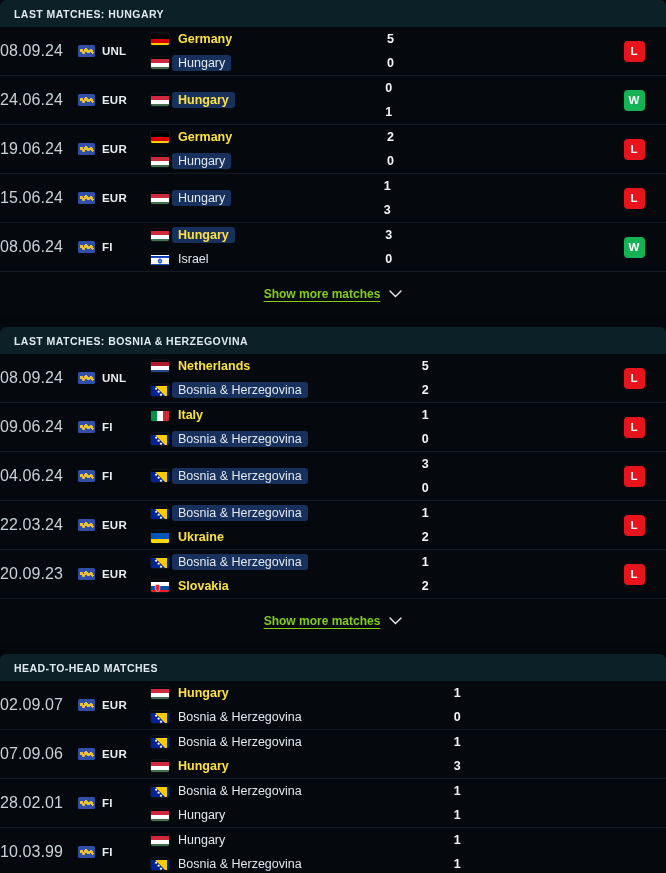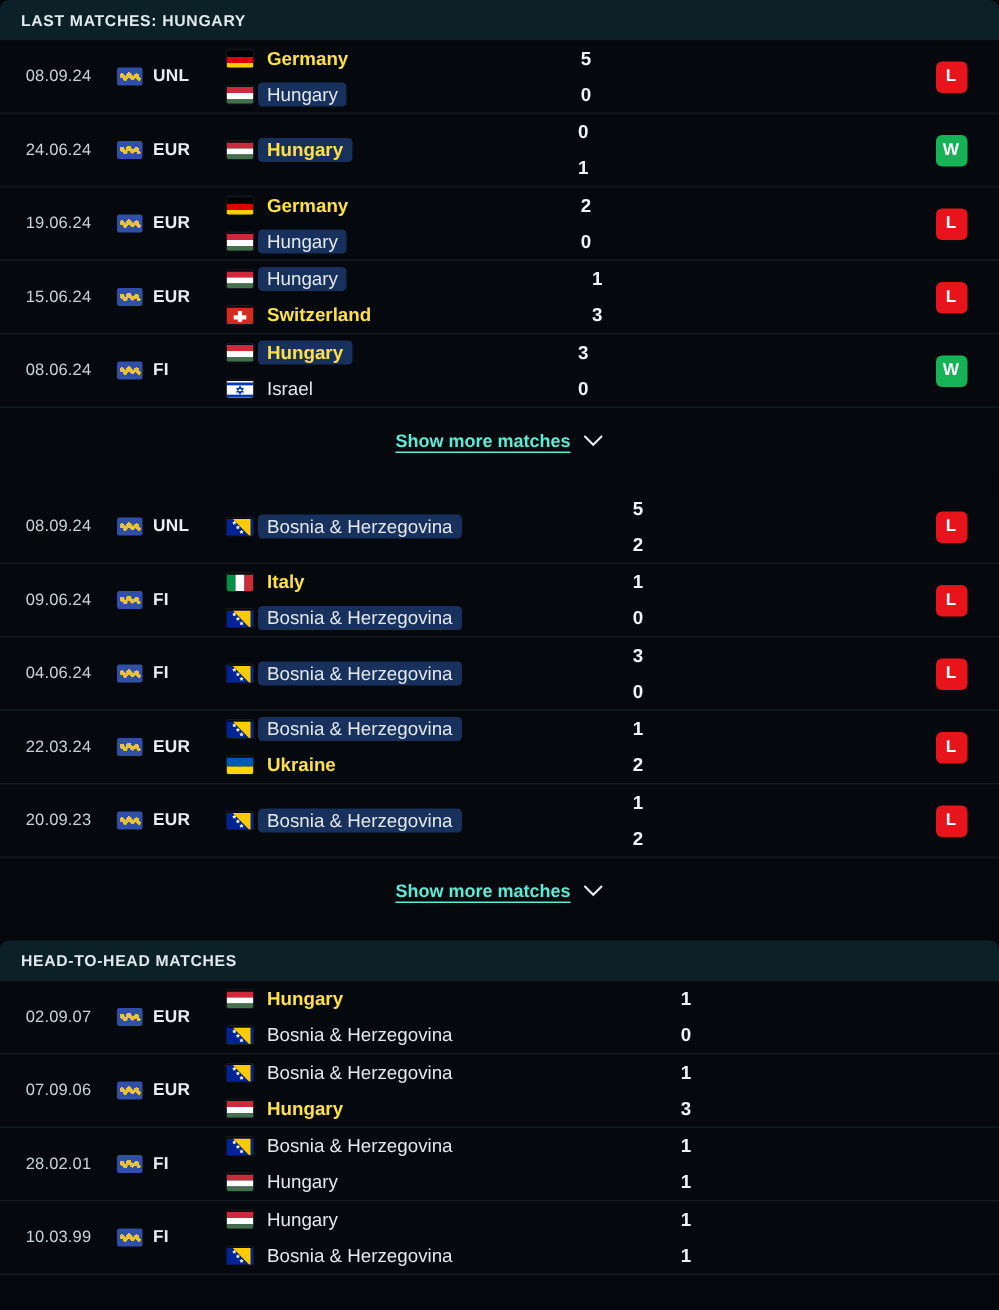--- a/index.html
+++ b/index.html
@@ -41,23 +41,22 @@
     height: 49px;
     border-bottom: 1px solid #141c22;
     position: relative;
     background: #05090e;
   }
   .match-row.last { border-bottom: 1px solid #141c22; }
 
   .col-date {
     width: 78px;
     flex: 0 0 78px;
-    font-size: 11px;
+    font-size: 16px;
     color: #c9d2d9;
-    text-align: center;
     letter-spacing: 0.1px;
   }
 
   .col-comp {
     width: 68px;
     flex: 0 0 68px;
     display: flex;
     align-items: center;
     gap: 7px;
   }
@@ -167,21 +166,21 @@
     display: flex;
     align-items: center;
     justify-content: center;
     background: #05090e;
     gap: 9px;
     cursor: pointer;
   }
   .show-more-text {
     font-size: 12px;
     font-weight: bold;
-    color: #5eead4;
+    color: #84cc16;
     text-decoration: underline;
     text-underline-offset: 3px;
   }
   .chev { width: 13px; height: 8px; }
   .chev svg { display: block; }
 
   .gap { height: 11px; background: #04080c; }
 </style>
 </head>
 <body>
@@ -308,28 +307,20 @@
       </div>
 
       <div class="col-teams">
         <div class="team-line">
           <span class="flag"><svg xmlns="http://www.w3.org/2000/svg" viewBox="0 0 18 12" width="18" height="12" preserveAspectRatio="none">
                   <rect width="18" height="4" fill="#cd2a3e"></rect>
                   <rect y="4" width="18" height="4" fill="#fff"></rect>
                   <rect y="8" width="18" height="4" fill="#436f4d"></rect>
                 </svg></span>
           <span class="team-name loser highlight">Hungary</span>
-        </div>
-        <div class="team-line">
-          <span class="flag"><svg xmlns="http://www.w3.org/2000/svg" viewBox="0 0 18 12" width="18" height="12" preserveAspectRatio="none">
-                  <rect width="18" height="12" fill="#d52b1e"></rect>
-                  <rect x="7.6" y="2.4" width="2.8" height="7.2" fill="#fff"></rect>
-                  <rect x="4.8" y="5.2" width="8.4" height="2.8" fill="#fff"></rect>
-                </svg></span>
-          <span class="team-name winner">Switzerland</span>
         </div>
       </div>
 
       <div class="col-score">
         <span class="score-val">1</span>
         <span class="score-val">3</span>
       </div>
 
       <div class="col-spacer"></div>
           <div class="col-result">
@@ -380,31 +371,42 @@
       <span class="show-more-text">Show more matches</span>
       <span class="chev">
           <svg viewBox="0 0 13 8" width="13" height="8">
             <path d="M1 1 L6.5 6.5 L12 1" fill="none" stroke="#e9eef2" stroke-width="1.4" stroke-linecap="round"></path>
           </svg>
         </span>
     </div>
     </div>
     <div class="gap"></div>
     <div class="section">
+      <div class="section-header">
+      <span class="section-header-title">LAST MATCHES: BOSNIA &amp; HERZEGOVINA</span>
+    </div>
       <div class="match-list">
         <div class="match-row">
 
       <div class="col-date">08.09.24</div>
 
       <div class="col-comp">
         <span class="comp-icon"></span>
         <span class="comp-name">UNL</span>
       </div>
 
       <div class="col-teams">
+        <div class="team-line">
+          <span class="flag"><svg xmlns="http://www.w3.org/2000/svg" viewBox="0 0 18 12" width="18" height="12" preserveAspectRatio="none">
+                  <rect width="18" height="4" fill="#ae1c28"></rect>
+                  <rect y="4" width="18" height="4" fill="#fff"></rect>
+                  <rect y="8" width="18" height="4" fill="#21468b"></rect>
+                </svg></span>
+          <span class="team-name winner">Netherlands</span>
+        </div>
         <div class="team-line">
           <span class="flag"><svg xmlns="http://www.w3.org/2000/svg" viewBox="0 0 18 12" width="18" height="12" preserveAspectRatio="none">
                   <rect width="18" height="12" fill="#002395"></rect>
                   <path d="M4.2 0 L16 0 L16 12 Z" fill="#fecb00"></path>
                   <g fill="#fff">
                     <path d="M5.2 1.1 l0.45 0.95 1.0 0.12 -0.75 0.72 0.2 1.02 -0.9 -0.5 -0.9 0.5 0.2 -1.02 -0.75 -0.72 1.0 -0.12Z"></path>
                     <path d="M7.6 4.1 l0.45 0.95 1.0 0.12 -0.75 0.72 0.2 1.02 -0.9 -0.5 -0.9 0.5 0.2 -1.02 -0.75 -0.72 1.0 -0.12Z"></path>
                     <path d="M10.0 7.1 l0.45 0.95 1.0 0.12 -0.75 0.72 0.2 1.02 -0.9 -0.5 -0.9 0.5 0.2 -1.02 -0.75 -0.72 1.0 -0.12Z"></path>
                   </g>
                 </svg></span>
@@ -553,20 +555,29 @@
           <span class="flag"><svg xmlns="http://www.w3.org/2000/svg" viewBox="0 0 18 12" width="18" height="12" preserveAspectRatio="none">
                   <rect width="18" height="12" fill="#002395"></rect>
                   <path d="M4.2 0 L16 0 L16 12 Z" fill="#fecb00"></path>
                   <g fill="#fff">
                     <path d="M5.2 1.1 l0.45 0.95 1.0 0.12 -0.75 0.72 0.2 1.02 -0.9 -0.5 -0.9 0.5 0.2 -1.02 -0.75 -0.72 1.0 -0.12Z"></path>
                     <path d="M7.6 4.1 l0.45 0.95 1.0 0.12 -0.75 0.72 0.2 1.02 -0.9 -0.5 -0.9 0.5 0.2 -1.02 -0.75 -0.72 1.0 -0.12Z"></path>
                     <path d="M10.0 7.1 l0.45 0.95 1.0 0.12 -0.75 0.72 0.2 1.02 -0.9 -0.5 -0.9 0.5 0.2 -1.02 -0.75 -0.72 1.0 -0.12Z"></path>
                   </g>
                 </svg></span>
           <span class="team-name loser highlight">Bosnia &amp; Herzegovina</span>
+        </div>
+        <div class="team-line">
+          <span class="flag"><svg xmlns="http://www.w3.org/2000/svg" viewBox="0 0 18 12" width="18" height="12" preserveAspectRatio="none">
+                  <rect width="18" height="4" fill="#fff"></rect>
+                  <rect y="4" width="18" height="4" fill="#0b4ea2"></rect>
+                  <rect y="8" width="18" height="4" fill="#ee1c25"></rect>
+                  <path d="M4.4 2.4 h4.4 v4.2 q0 2.2 -2.2 3.2 q-2.2 -1 -2.2 -3.2 Z" fill="#ee1c25" stroke="#fff" stroke-width="0.6"></path>
+                </svg></span>
+          <span class="team-name winner">Slovakia</span>
         </div>
       </div>
 
       <div class="col-score">
         <span class="score-val">1</span>
         <span class="score-val">2</span>
       </div>
 
       <div class="col-spacer"></div>
           <div class="col-result">

